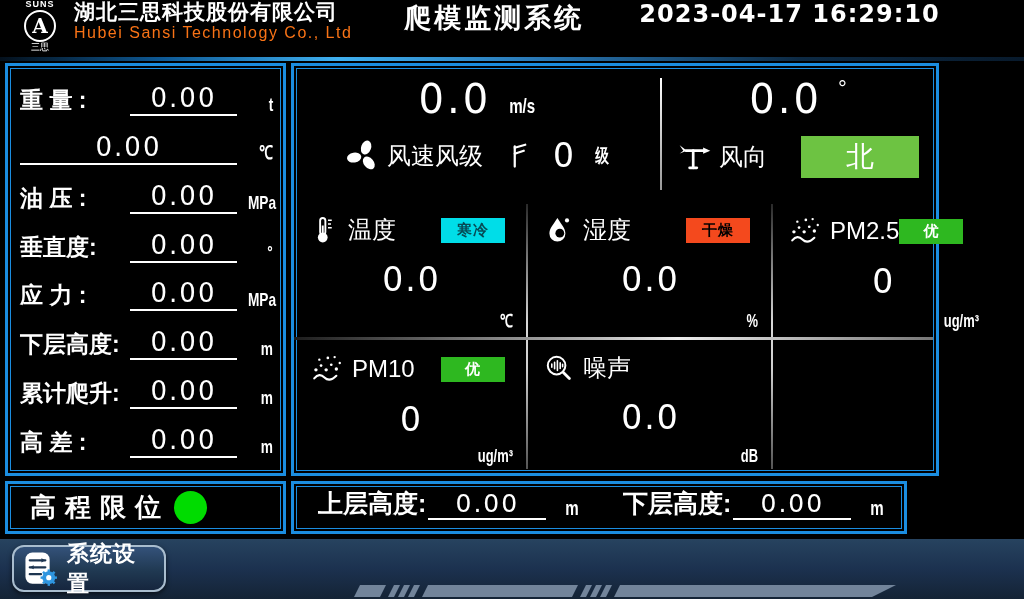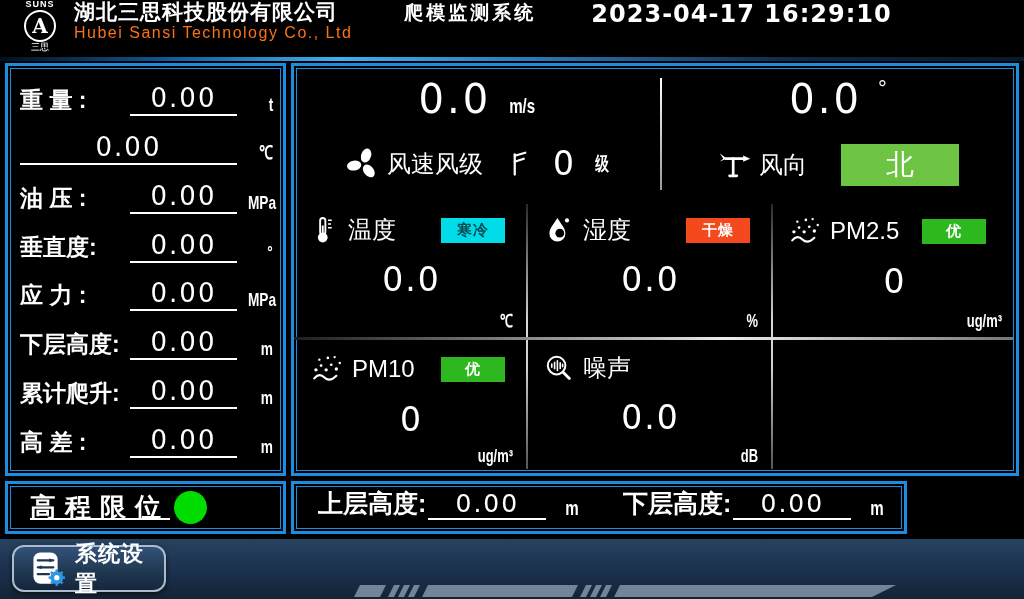--- a/index.html
+++ b/index.html
@@ -12,34 +12,34 @@
     display:flex; }
   .logo { width:56px; margin-left:12px; text-align:center; line-height:1; }
   .logo-top { font-size:9px; font-weight:bold; letter-spacing:1px; }
   .logo-circle { width:32px; height:32px; border:2px solid #fff; border-radius:50%;
     margin:1px auto; display:flex; align-items:center; justify-content:center;
     font-family:"DejaVu Serif", serif; font-weight:bold; font-size:20px; }
   .logo-bottom { font-size:9px; }
   .company { margin-left:6px; line-height:1.15; }
   .company-cn { font-size:21px; font-weight:bold; letter-spacing:1px; }
   .company-en { font-size:16px; letter-spacing:1.5px; color:#f97316; }
-  .page-title { font-size:19px; font-weight:bold; letter-spacing:3px; margin-left:52px; }
+  .page-title { font-size:27px; font-weight:bold; letter-spacing:3px; margin-left:52px; }
   .datetime { font-size:24px; font-weight:bold; letter-spacing:1px; margin-left:55px;
     font-family:"DejaVu Sans", sans-serif; }
   .header-line { position:absolute; left:0; top:57px; width:1024px; height:4px;
     background:linear-gradient(90deg,#04101c 0%,#0e5a96 16%,#3fb0f0 33%,#2a7ab8 52%,#0d2a44 78%,#081a2c 100%); }
 
   
   .panel { position:absolute; background:#000; border:3px solid #1b8de0;
     box-shadow: inset 0 0 0 2px #000, inset 0 0 0 3px #1b8de0; }
   .left-panel  { left:5px;  top:63px;  width:281px; height:413px; padding:8px 10px 8px 12px;
     display:flex; flex-direction:column; }
-  .right-panel { left:291px; top:63px; width:728px; height:413px; }
+  .right-panel { left:291px; top:63px; width:648px; height:413px; }
   .box-left  { left:5px;  top:481px; width:281px; height:53px;
-    display:flex; align-items:center; padding-left:22px;text-decoration:underline; }
+    display:flex; align-items:center; padding-left:22px; }
   .box-right { left:291px; top:481px; width:616px; height:53px;
     display:flex; align-items:center; }
 
   
   .metric-row { flex:1; display:flex; align-items:flex-end; padding-bottom:7px; }
   .m-label { width:110px; font-size:23px; font-weight:bold; white-space:nowrap; }
   .m-value { flex:1; text-align:center; font-size:26px; letter-spacing:2px;
     border-bottom:2px solid #fff; padding-bottom:1px;
     font-family:"DejaVu Sans", sans-serif; }
   .m-unit { width:36px; text-align:right; font-size:19px; font-weight:bold; }
@@ -49,21 +49,21 @@
   .wind-row { position:relative; height:134px; display:flex; }
   .wind-half { display:flex; flex-direction:column; align-items:center; }
   .wind-left { width:366px; }
   .wind-right { flex:1; }
   .wind-divider { position:absolute; left:366px; top:12px; width:2px; height:112px;
     background:linear-gradient(180deg,#fff,#999); }
   .big-line { margin-top:10px; display:flex; align-items:baseline; }
   .big-num { font-size:40px; letter-spacing:3px; font-family:"DejaVu Sans", sans-serif; }
   .big-unit { font-size:21px; font-weight:bold; margin-left:8px; }
   .deg-unit { font-size:22px; margin-left:16px; align-self:flex-start; }
-  .wind-sub { display:flex; align-items:center; margin-top:22px;justify-content:flex-end; }
+  .wind-sub { display:flex; align-items:center; margin-top:14px;justify-content:flex-end; }
   .w-label { font-size:24px; margin-left:6px; white-space:nowrap; }
   .lvl-num { font-size:33px; margin-left:18px; font-family:"DejaVu Sans", sans-serif; }
   .lvl-unit { font-size:19px; font-weight:bold; margin-left:16px; }
   .dir-badge { width:118px; height:42px; margin-left:34px; display:flex;
     align-items:center; justify-content:center; font-size:28px; }
 
   
   .env-grid { position:relative; height:273px; display:grid;
     grid-template-columns:233px 245px 1fr; grid-template-rows:138px 1fr; }
   .vline { position:absolute; top:4px; bottom:4px; width:2px;
@@ -89,21 +89,21 @@
   .h-label { font-size:25px; font-weight:bold; white-space:nowrap; }
   .h-value { flex:1; text-align:center; font-size:25px; letter-spacing:2px;
     border-bottom:2px solid #fff; margin-left:2px;
     font-family:"DejaVu Sans", sans-serif; }
   .h-unit { font-size:21px; font-weight:bold; margin-left:14px; }
 
   
   .footer { position:absolute; left:0; top:539px; width:1024px; height:60px;
     background:linear-gradient(180deg,#27435f 0%,#1c3250 48%,#142335 100%); }
   .settings-btn { position:absolute; left:12px; top:6px; width:154px; height:47px;
-    display:flex; align-items:center; padding:0 16px; gap:7px; cursor:pointer;
+    display:flex; align-items:center; padding:0 8px; gap:7px; cursor:pointer;
     background:linear-gradient(180deg,#34527a 0%,#203952 55%,#16263e 100%);
     border:2px solid #a9bdce; border-radius:12px;
     box-shadow:0 2px 5px rgba(0,0,0,.6); color:#fff; }
   .settings-label { font-size:22px; font-weight:bold; letter-spacing:1px; }
   .stripe { position:absolute; left:340px; bottom:2px; }
 
   .icon { display:inline-flex; align-items:center; justify-content:center; }
 </style>
 </head>
 <body>
@@ -251,21 +251,21 @@
       <div class="cell">
         <div class="cell-head">
           <span class="icon">
             <svg viewBox="0 0 40 40" width="32" height="32">
               <path d="M18 5 C13 13 8 18 8 24.5 A10 10 0 0 0 28 24.5 C28 18 23 13 18 5 Z" fill="#fff"></path>
               <circle cx="21" cy="24" r="5.5" fill="#000"></circle>
               <circle cx="30" cy="8" r="2.6" fill="#fff"></circle>
             </svg>
           </span>
           <span class="cell-label">湿度</span>
-          <span class="badge" style="background: rgb(244, 73, 29); color: #ffffff;">干燥</span>
+          <span class="badge" style="background: rgb(244, 73, 29); color: #000000;">干燥</span>
         </div>
         <div class="cell-value">0.0</div>
         <div class="cell-unit"><span class="cond">%</span></div>
       </div>
 
       <div class="cell">
         <div class="cell-head">
           <span class="icon">
             <svg viewBox="0 0 40 40" width="34" height="34">
               <path d="M5 31 q6 -7 12 -1 q6 6 14 -2" stroke="#fff" stroke-width="2.5" fill="none" stroke-linecap="round"></path>

